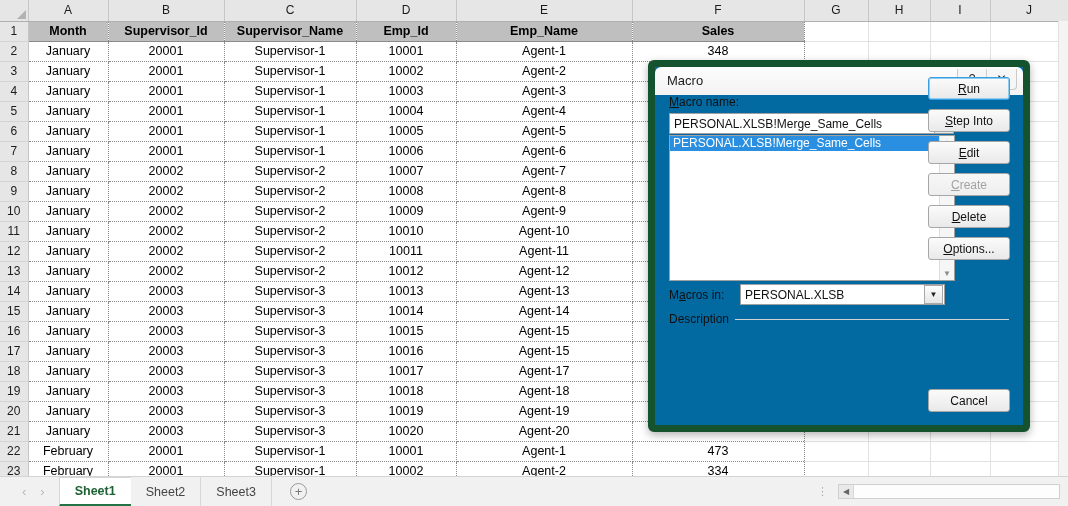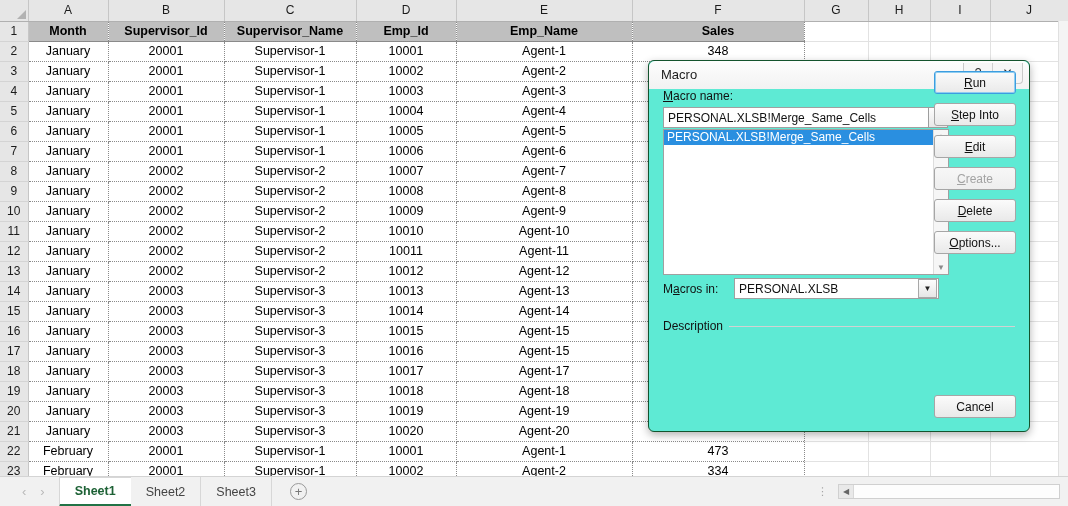--- a/index.html
+++ b/index.html
@@ -126,22 +126,22 @@
   .vscroll {
     position: absolute; right: 0; top: 21px; width: 10px; height: 455px;
     background: #f4f4f4; border-left: 1px solid #e0e0e0;
   }
 
   
   .dialog {
     position: absolute;
     left: 648px; top: 60px;
     width: 382px; height: 372px;
-    background: #5eead4;
-    border: 1px solid #14532d;
+    background: #0369a1;
+    border: 7px solid #14532d;
     border-radius: 6px;
     box-shadow: 0 3px 9px rgba(0,0,0,0.30);
     font-size: 12px;
     color: #000;
   }
   .dlg-titlebar {
     height: 28px; position: relative;
     border-top-left-radius: 6px; border-top-right-radius: 6px;
     background: linear-gradient(#fdfdfd, #f2f2f2);
   }
@@ -210,21 +210,21 @@
   }
   .combo-val { flex: 1; font-size: 12px; padding-left: 4px; color: #111; }
   .combo-arrow {
     width: 19px; height: 19px; margin: 0 1px 0 0;
     background: linear-gradient(#fdfdfd, #e6e6e6);
     border: 1px solid #a8a8a8;
     display: flex; align-items: center; justify-content: center;
     font-size: 8px; color: #222;
   }
 
-  .desc-row { display: flex; align-items: center; margin-top: 20px; }
+  .desc-row { display: flex; align-items: center; margin-top: 7px; }
   .desc-label { font-size: 12px; color: #111; padding-right: 6px; }
   .desc-line { flex: 1; height: 1px; background: #d2d2d2; }
 
   .btn-col {
     position: absolute; right: 13px; top: 10px;
     width: 82px;
     display: flex; flex-direction: column; gap: 9px;
   }
   .dbtn {
     width: 82px; height: 23px;

